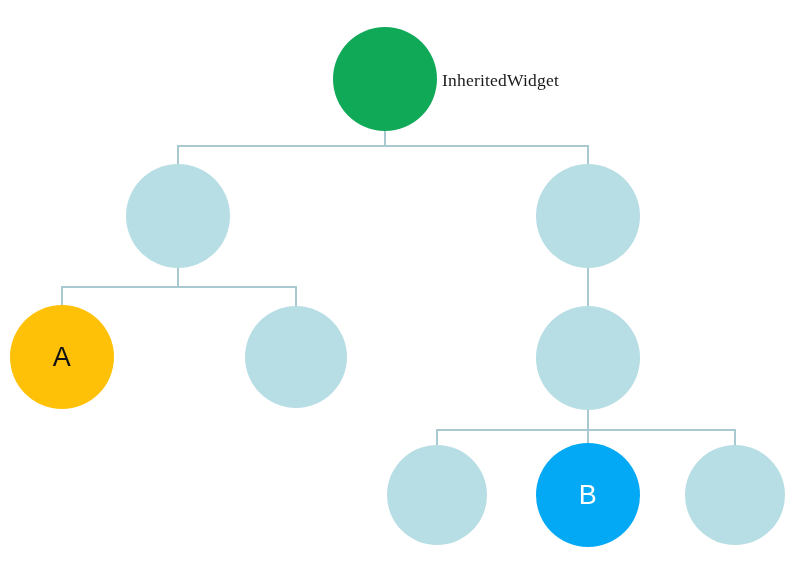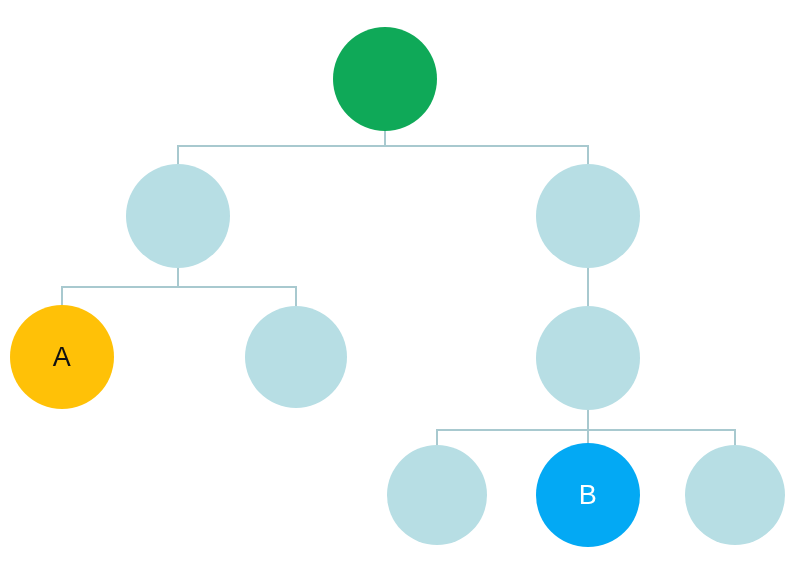--- a/index.html
+++ b/index.html
@@ -75,14 +75,15 @@
       </div>
       <div class="node" style="left: 245px; top: 306px; width: 102px; height: 102px; background: rgb(183, 222, 228);"></div>
       <div class="node" style="left: 536px; top: 306px; width: 104px; height: 104px; background: rgb(183, 222, 228);"></div>
       <div class="node" style="left: 387px; top: 445px; width: 100px; height: 100px; background: rgb(183, 222, 228);"></div>
       <div class="node" style="left: 536px; top: 443px; width: 104px; height: 104px; background: rgb(3, 169, 244);">
         <span class="node-label" style="color: rgb(255, 255, 255);">B</span>
       </div>
       <div class="node" style="left: 685px; top: 445px; width: 100px; height: 100px; background: rgb(183, 222, 228);"></div>
     </div>
 
+  <div class="side-label" style="left: 442px; top: 70px; color: rgb(26, 26, 26);">InheritedWidget</div>
 
 </div>
 
 </body></html>

